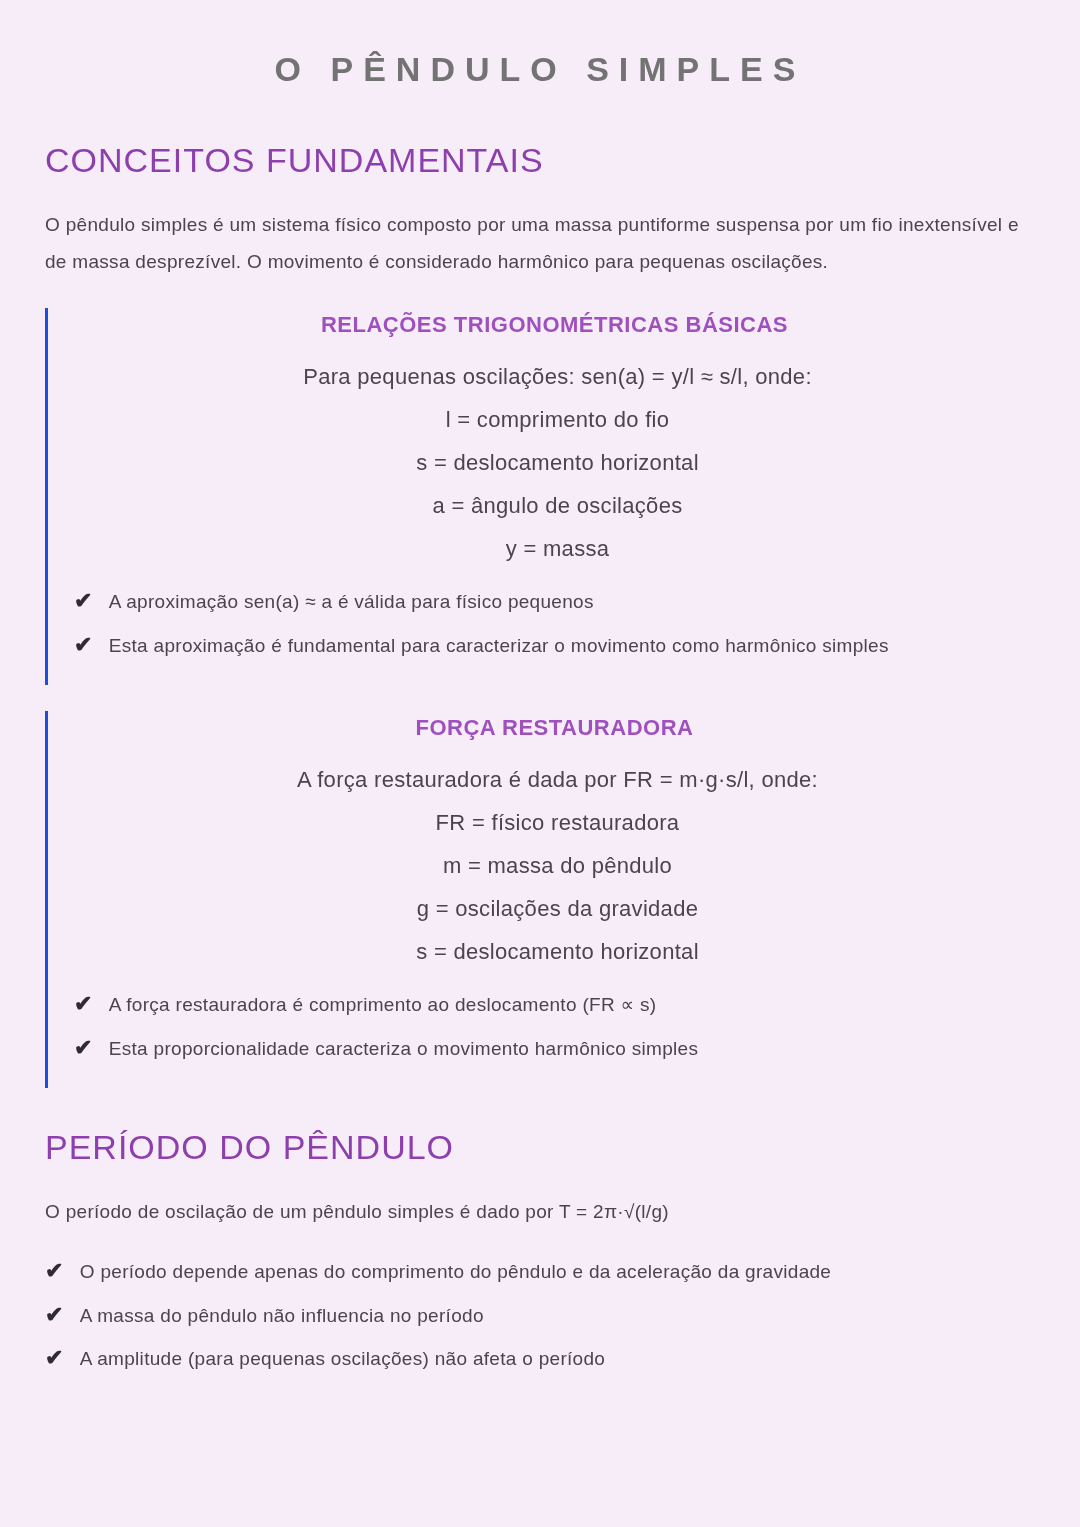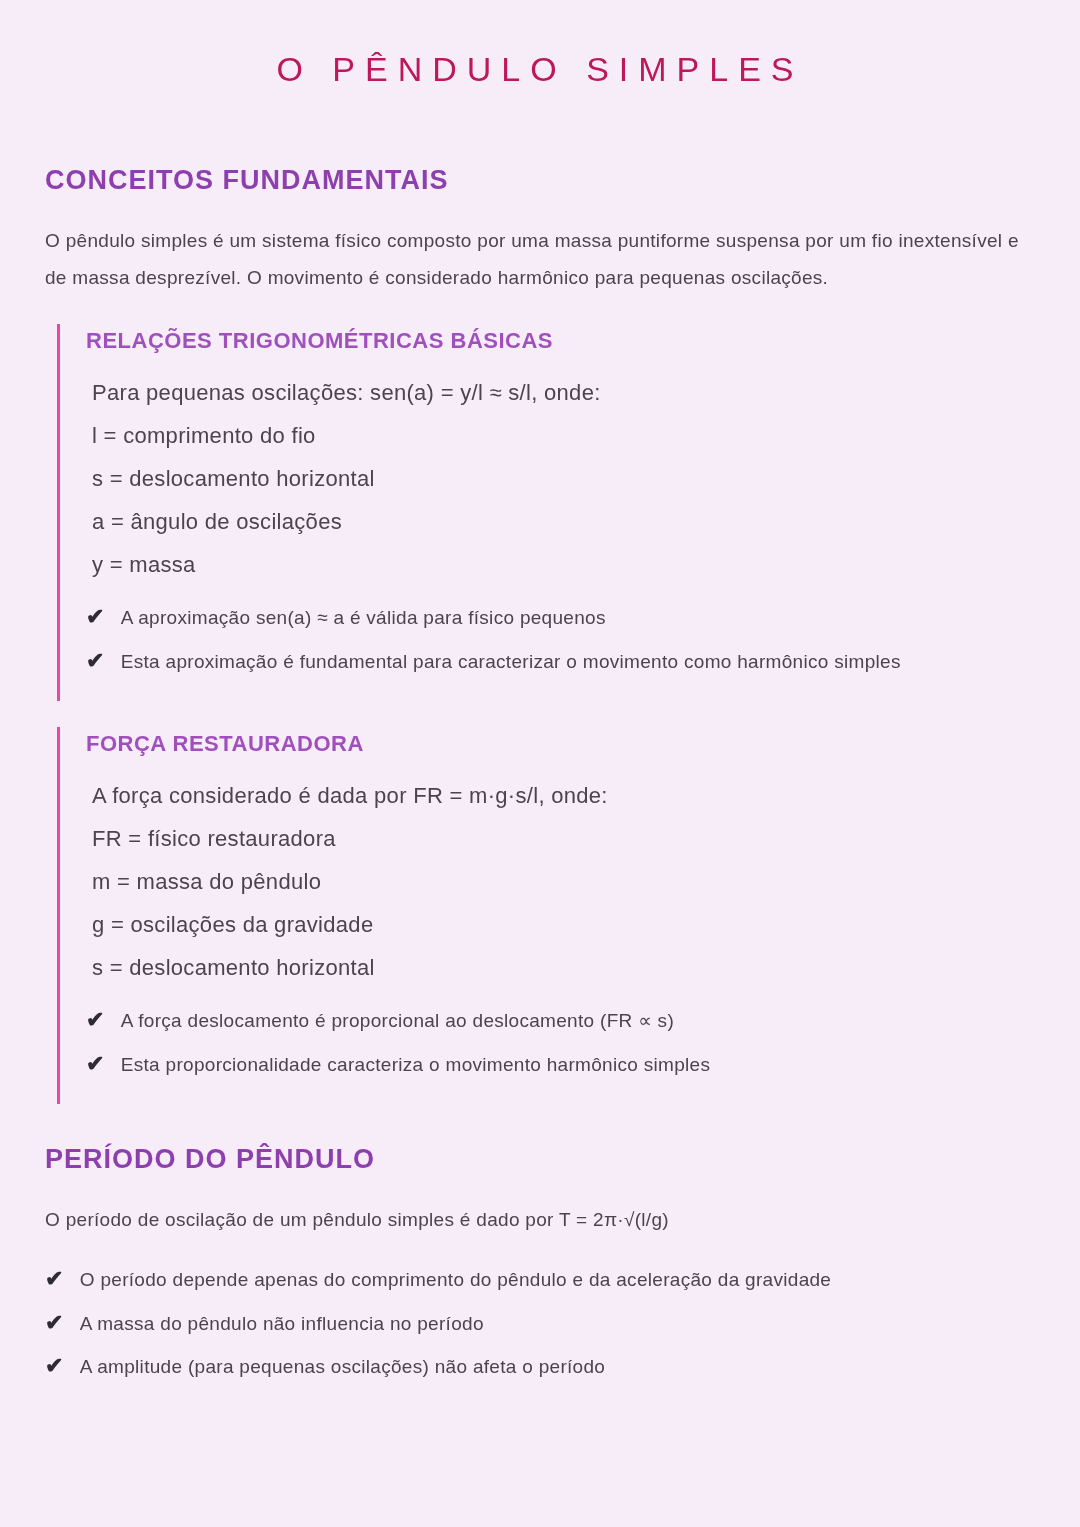--- a/index.html
+++ b/index.html
@@ -7,50 +7,50 @@
   body {
     width: 1080px;
     min-height: 1527px;
     font-family: "Liberation Sans", sans-serif;
     color: #4a4450;
   }
   .page { padding: 50px 45px 60px 45px; }
 
   .doc-title {
     text-align: center;
-    color: #be185d;
+    color: #737373;
     font-size: 34px;
-    font-weight: normal;
+    font-weight: bold;
     letter-spacing: 10px;
-    margin-bottom: 76px;
+    margin-bottom: 52px;
   }
 
   .section { margin-bottom: 40px; }
 
   .section-heading {
     color: #8e3fae;
-    font-size: 27px;
-    font-weight: bold;
+    font-size: 34px;
+    font-weight: normal;
     letter-spacing: 1px;
     margin-bottom: 26px;
   }
 
   .section-intro {
     font-size: 19px;
     line-height: 1.95;
     margin-bottom: 28px;
     max-width: 1000px;
     letter-spacing: 0.3px;
   }
 
   .subsection {
-    margin-left: 12px;
-    border-left: 3px solid #ec4899;
+    border-left: 3px solid #1d4ed8;
     padding: 4px 0 10px 26px;
     margin-bottom: 26px;
+    text-align: center;
   }
 
   .subsection-heading {
     color: #a050bd;
     font-size: 22px;
     font-weight: bold;
     letter-spacing: 0.5px;
     margin-bottom: 26px;
   }
 
@@ -109,30 +109,30 @@
         </div>
         <div class="check-row">
           <span class="check-icon">✔</span>
           <span class="check-text">Esta aproximação é fundamental para caracterizar o movimento como harmônico simples</span>
         </div>
       </div>
     </div>
 
     <div class="subsection">
       <h3 class="subsection-heading">FORÇA RESTAURADORA</h3>
-      <p class="def-line">A força considerado é dada por FR = m·g·s/l, onde:</p>
+      <p class="def-line">A força restauradora é dada por FR = m·g·s/l, onde:</p>
       <p class="def-line">FR = físico restauradora</p>
       <p class="def-line">m = massa do pêndulo</p>
       <p class="def-line">g = oscilações da gravidade</p>
       <p class="def-line">s = deslocamento horizontal</p>
 
       <div class="check-list">
         <div class="check-row">
           <span class="check-icon">✔</span>
-          <span class="check-text">A força deslocamento é proporcional ao deslocamento (FR ∝ s)</span>
+          <span class="check-text">A força restauradora é comprimento ao deslocamento (FR ∝ s)</span>
         </div>
         <div class="check-row">
           <span class="check-icon">✔</span>
           <span class="check-text">Esta proporcionalidade caracteriza o movimento harmônico simples</span>
         </div>
       </div>
     </div>
   </div>
 
   <div class="section">

